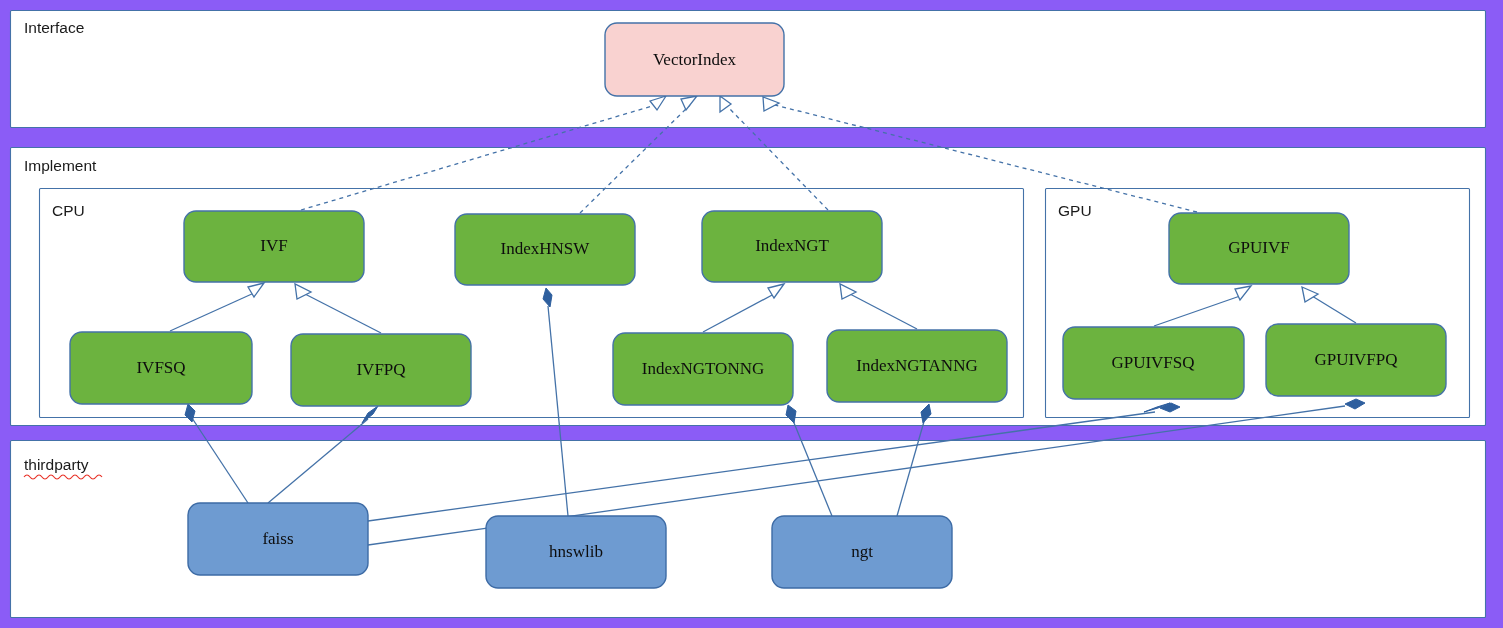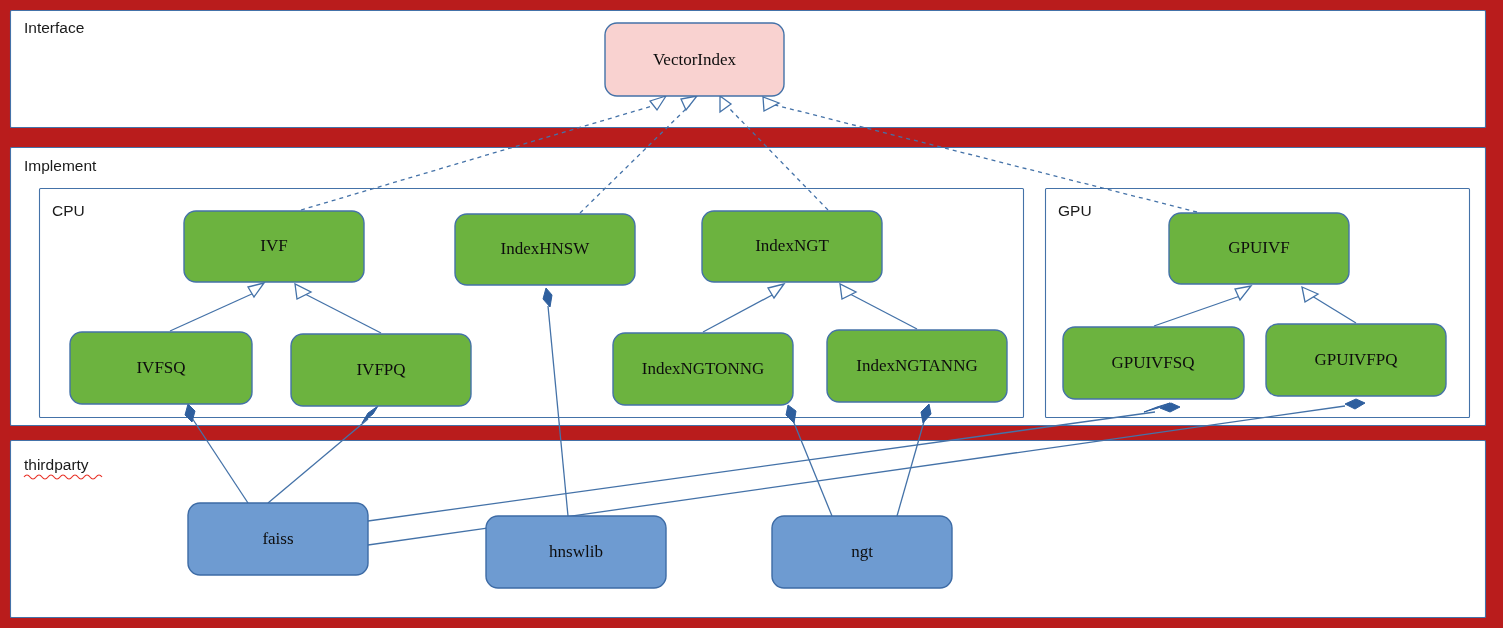--- a/index.html
+++ b/index.html
@@ -4,21 +4,21 @@
 <style>
   html, body {
     margin: 0;
     padding: 0;
     background: #ffffff;
   }
   #page {
     position: relative;
     width: 1503px;
     height: 628px;
-    background: #b91c1c;
+    background: #8b5cf6;
     overflow: hidden;
     font-family: "Liberation Sans", sans-serif;
   }
   #diagram {
     position: absolute;
     left: 0;
     top: 0;
     width: 1503px;
     height: 628px;
   }

